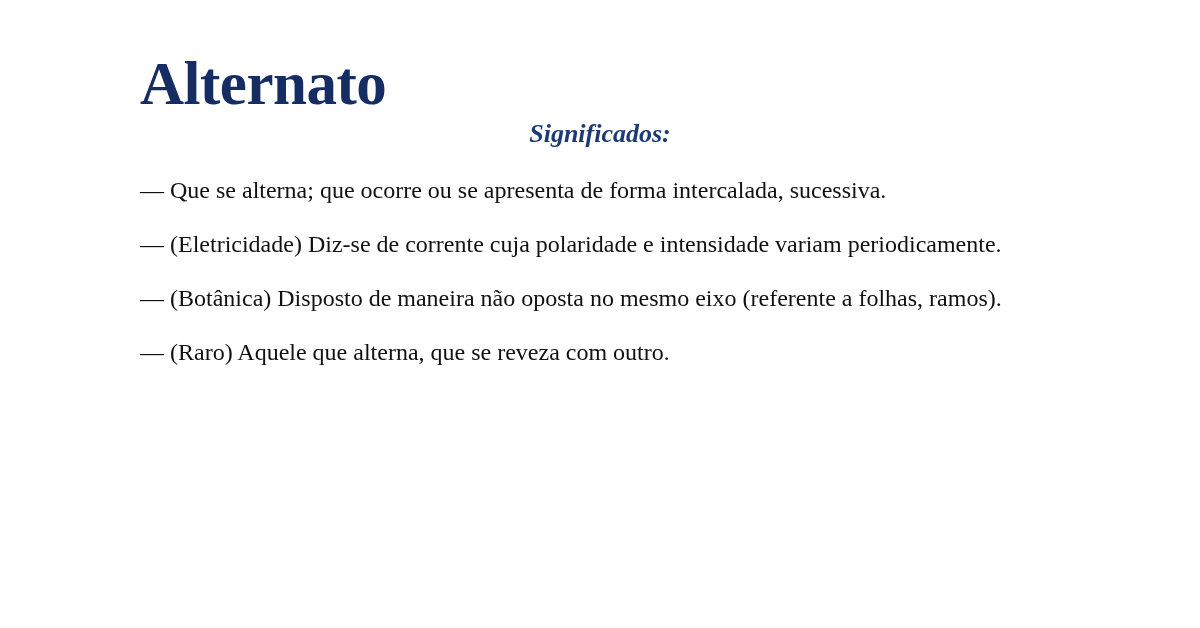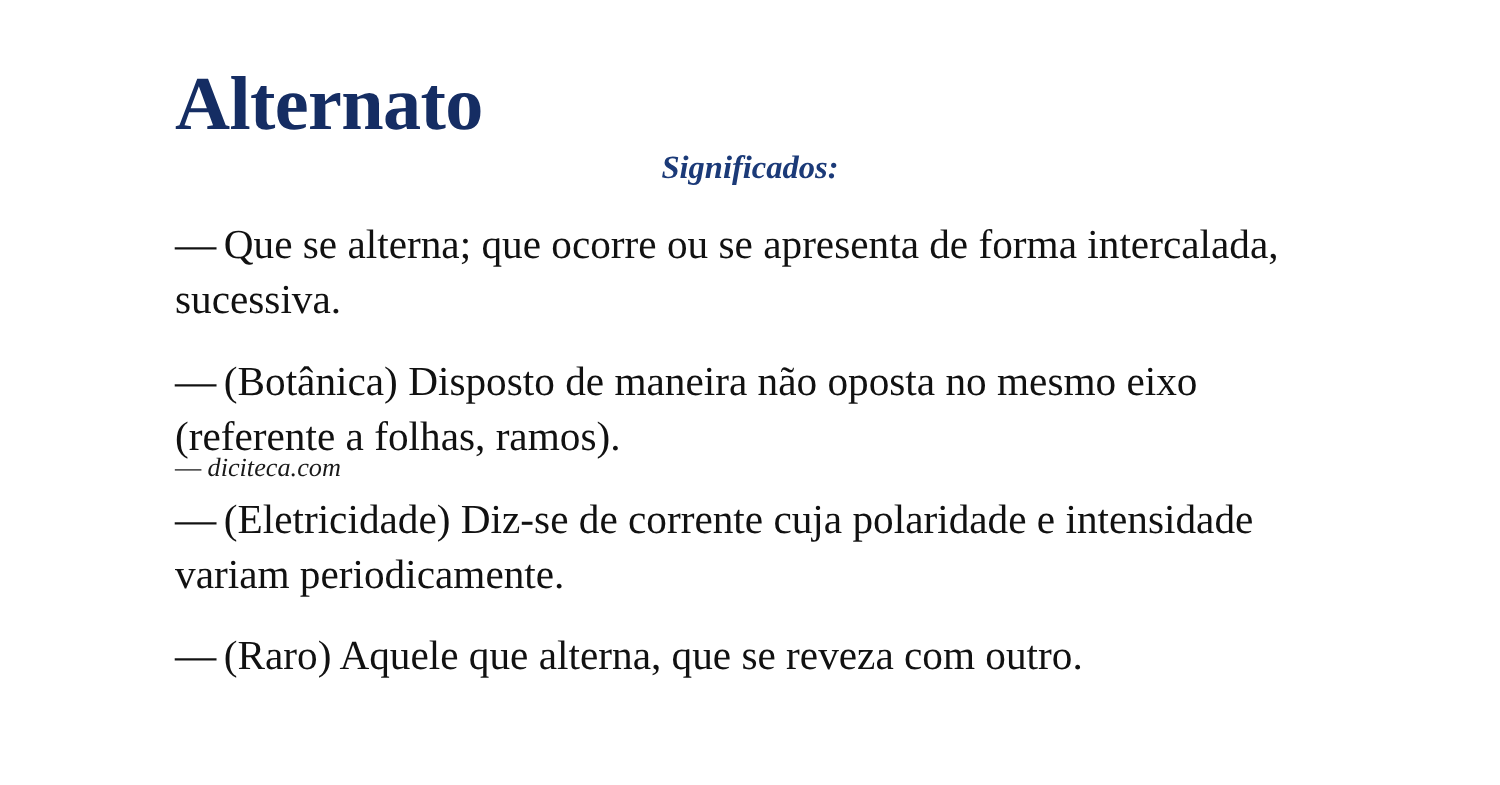--- a/index.html
+++ b/index.html
@@ -39,21 +39,21 @@
     margin: 0 0 26px 0;
     text-align: center;
   }
   .meanings {
     margin: 0;
     padding: 0;
     list-style: none;
   }
   .meaning-item {
     font-family: "Liberation Serif", serif;
-    font-size: 33px;
+    font-size: 24px;
     line-height: 1.33;
     color: #111111;
     margin: 0 0 22px 0;
     max-width: 930px;
   }
   .meaning-item .dash {
     margin-right: 6px;
   }
   .source {
     position: absolute;
@@ -76,27 +76,24 @@
 
   <h1 class="word-title">Alternato</h1>
 
   <div class="subtitle">Significados:</div>
 
   <ul class="meanings">
     <li class="meaning-item">
       <span class="dash">—</span><span>Que se alterna; que ocorre ou se apresenta de forma intercalada, sucessiva.</span>
     </li>
     <li class="meaning-item">
-      <span class="dash">—</span><span>(Botânica) Disposto de maneira não oposta no mesmo eixo (referente a folhas, ramos).</span>
+      <span class="dash">—</span><span>(Eletricidade) Diz-se de corrente cuja polaridade e intensidade variam periodicamente.</span>
     </li>
     <li class="meaning-item">
-      <span class="dash">—</span><span>(Eletricidade) Diz-se de corrente cuja polaridade e intensidade variam periodicamente.</span>
+      <span class="dash">—</span><span>(Botânica) Disposto de maneira não oposta no mesmo eixo (referente a folhas, ramos).</span>
     </li>
     <li class="meaning-item">
       <span class="dash">—</span><span>(Raro) Aquele que alterna, que se reveza com outro.</span>
     </li>
   </ul>
 
-  <div class="source">
-    <span class="dash">—</span><span>diciteca.com</span>
-  </div>
 
 </div>
 
 </body></html>

